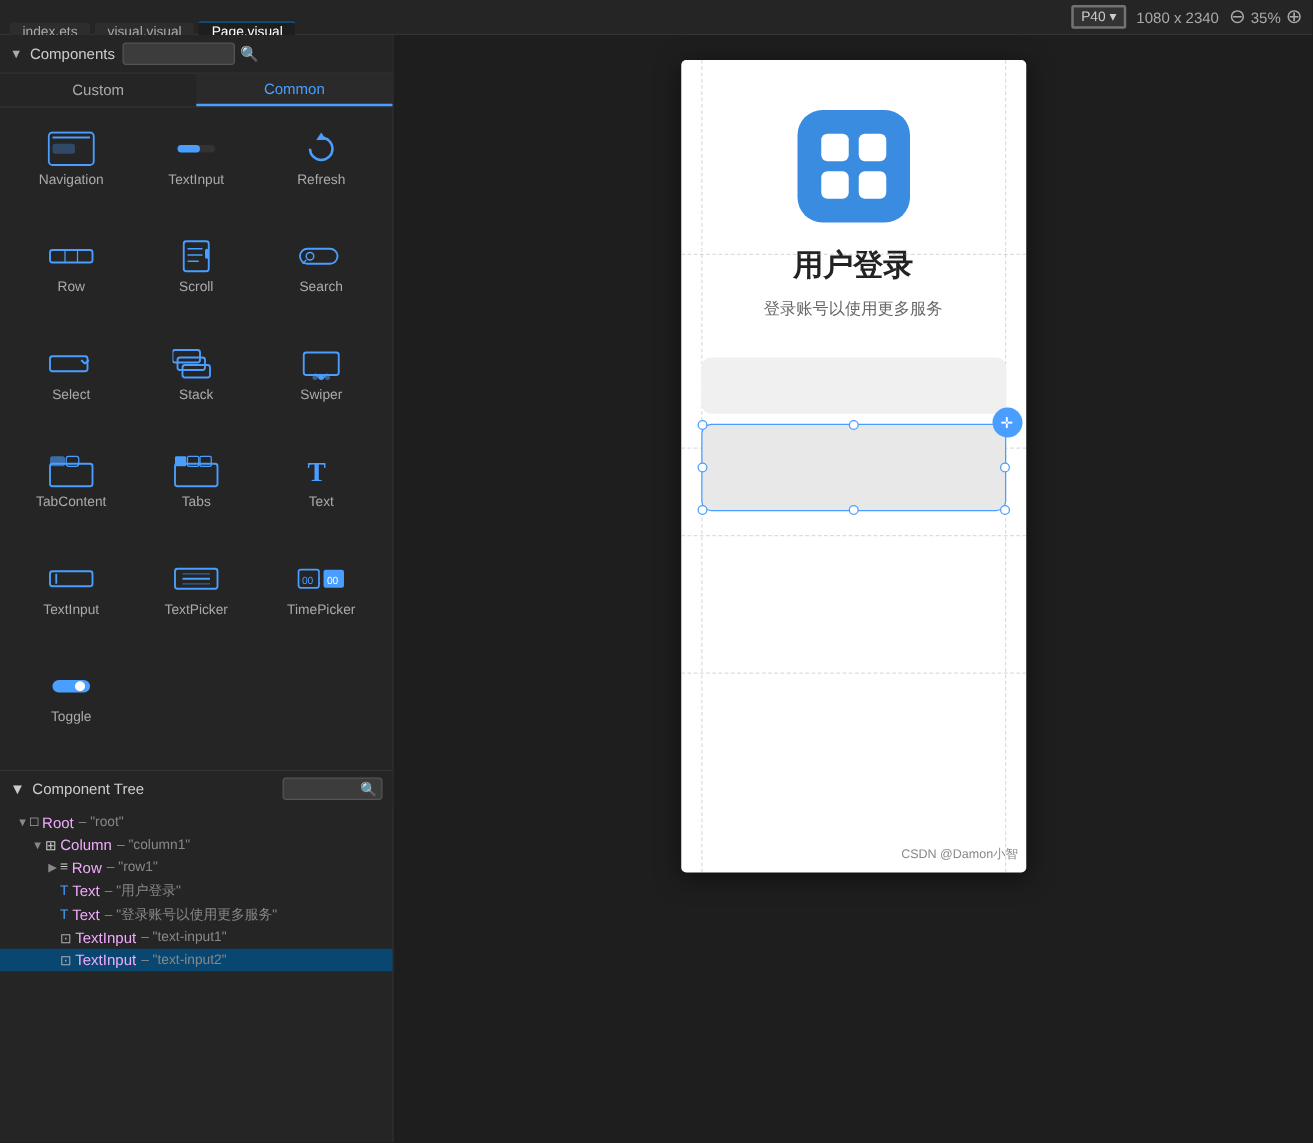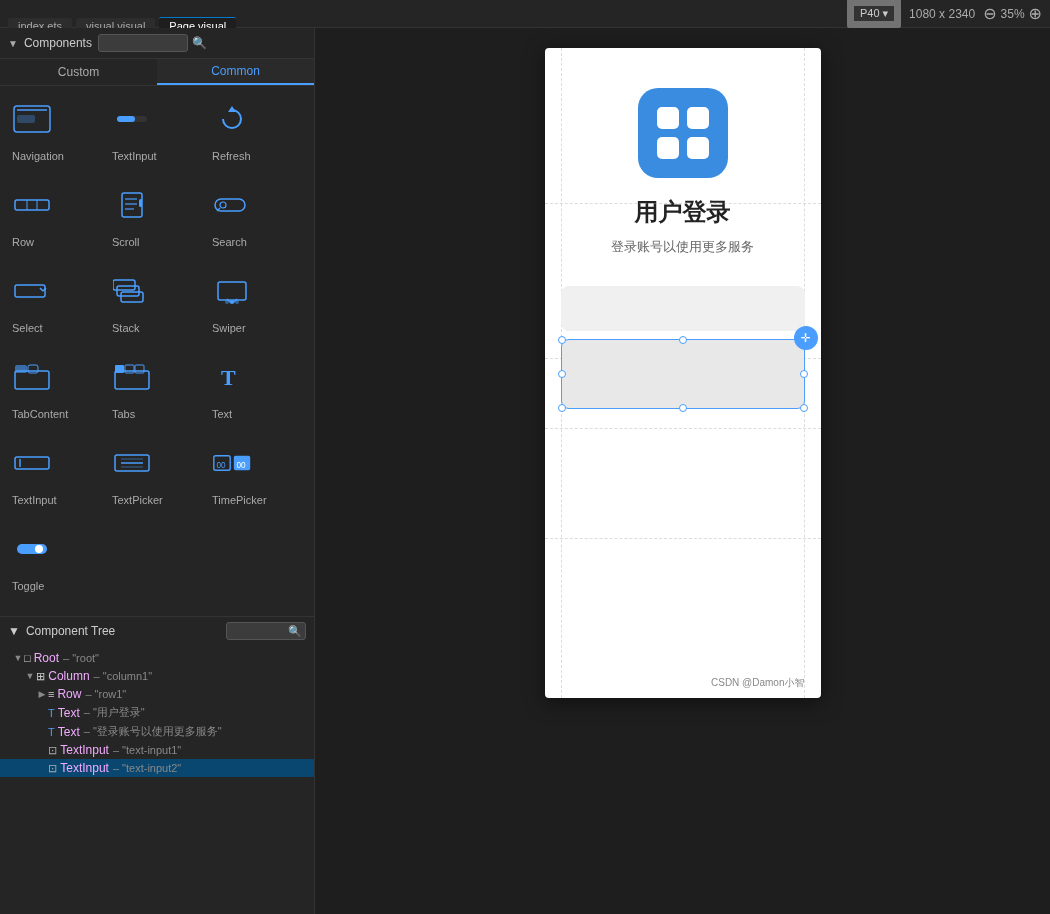--- a/index.html
+++ b/index.html
@@ -46,21 +46,21 @@
     .device-bar {
       margin-left: auto;
       display: flex;
       align-items: center;
       gap: 8px;
       font-size: 12px;
       color: #aaa;
     }
     .device-selector {
       background: #333;
-      border: 7px solid #737373;
+      border: 2px solid #737373;
       color: #ccc;
       padding: 1px 6px;
       font-size: 11px;
       border-radius: 2px;
     }
     .zoom-ctrl {
       display: flex;
       align-items: center;
       gap: 4px;
     }
@@ -131,25 +131,25 @@
       grid-template-columns: repeat(3, 1fr);
       gap: 2px;
       padding: 8px;
       overflow-y: auto;
       flex: 1;
       max-height: 530px;
     }
     .component-item {
       display: flex;
       flex-direction: column;
-      align-items: flex-start;
+      align-items: center;
       padding: 10px 4px 8px;
       cursor: pointer;
       border-radius: 4px;
-      gap: 16px;
+      gap: 4px;
     }
     .component-icon {
       width: 40px;
       height: 30px;
       display: flex;
       align-items: center;
       justify-content: center;
     }
     .component-label {
       font-size: 11px;
@@ -359,21 +359,21 @@
       align-items: center;
       justify-content: center;
       color: white;
       font-size: 12px;
     }
 
     
     .watermark {
       position: absolute;
       bottom: 8px;
-      right: 16px;
+      right: 6px;
       font-size: 10px;
       color: #888;
     }
 
     
     .header-search-wrap {
       display: flex;
       align-items: center;
       gap: 4px;
     }

